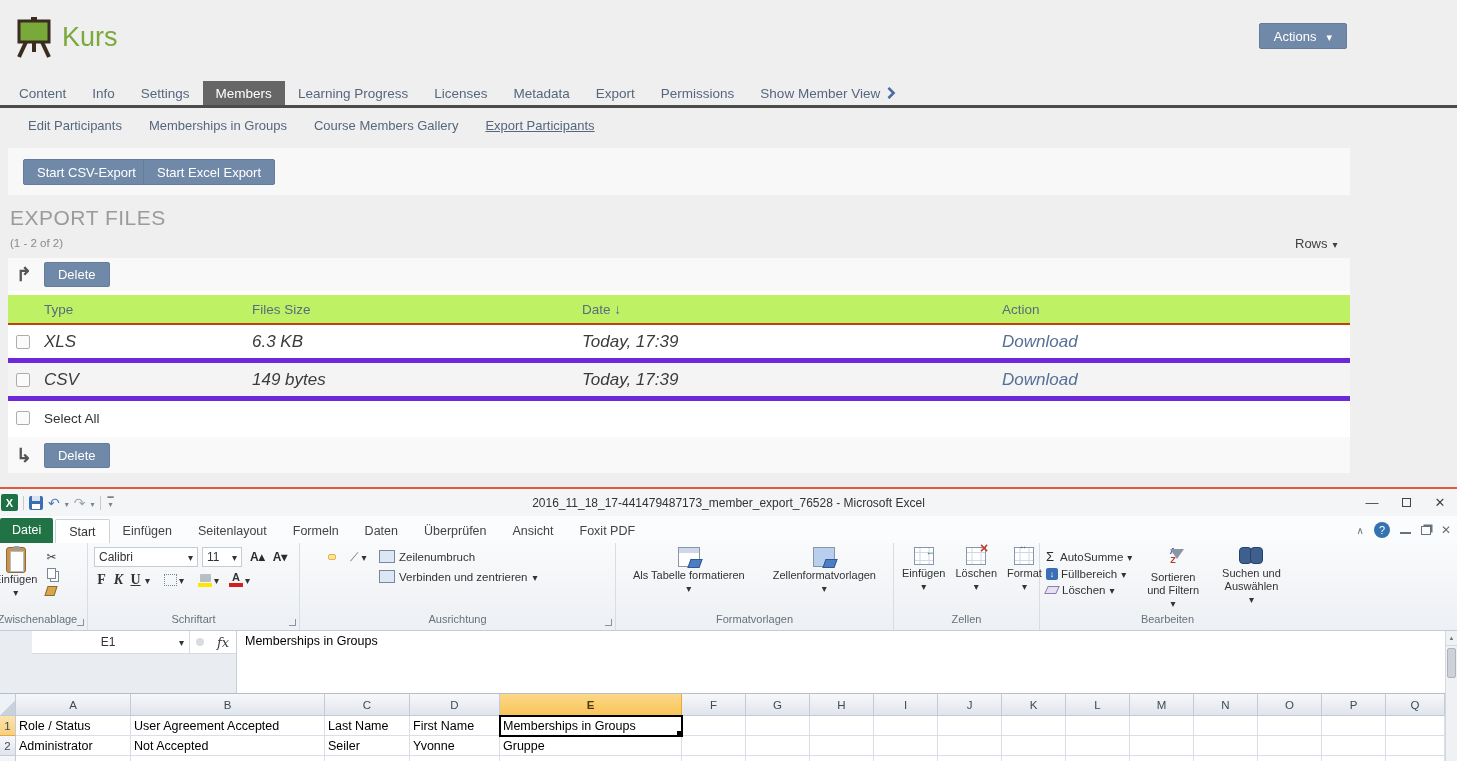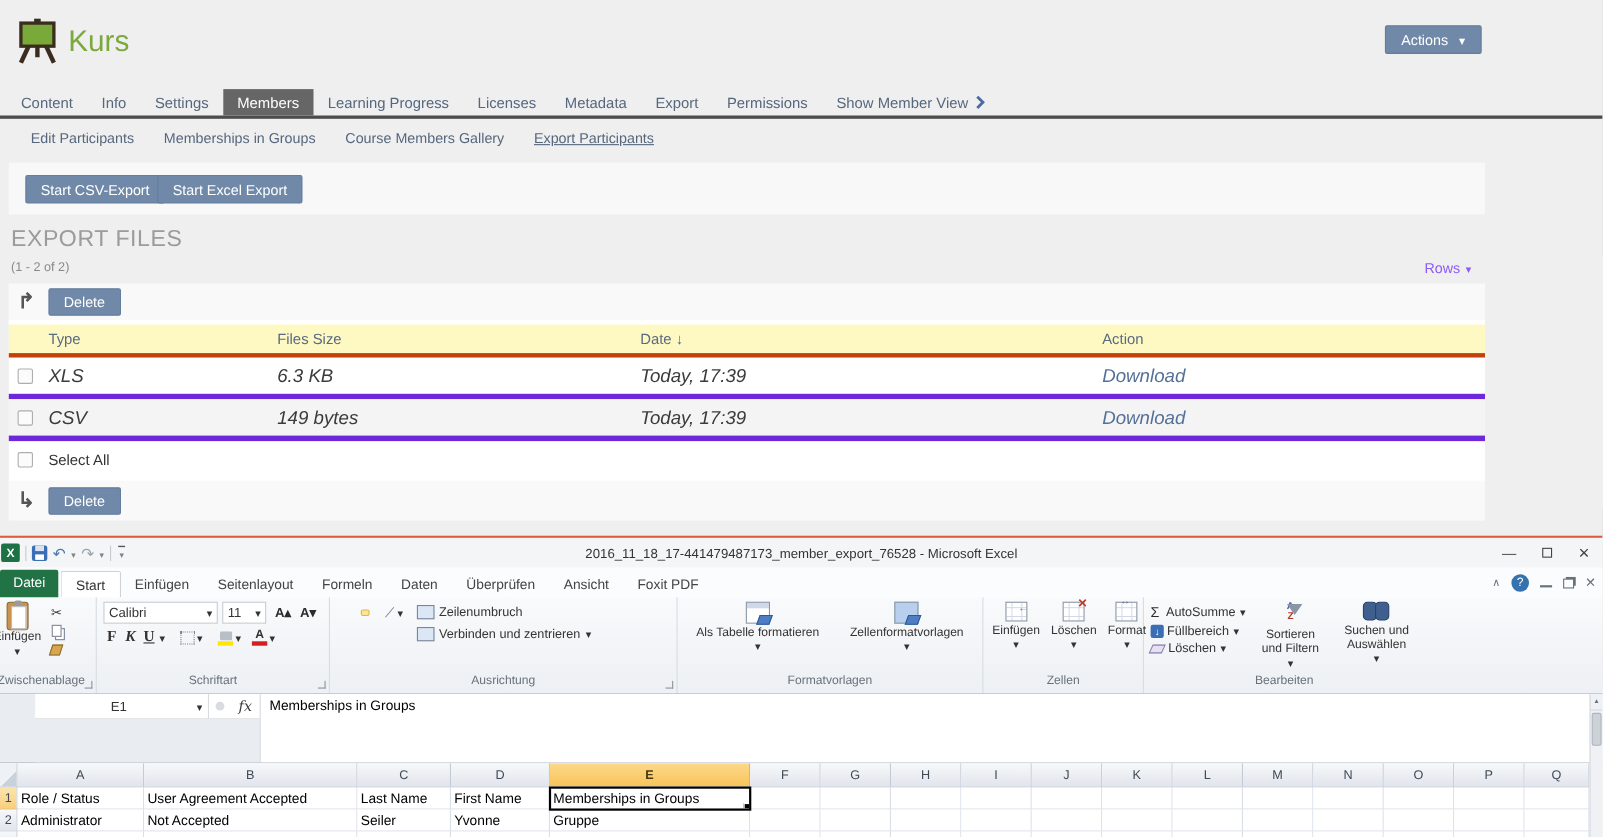--- a/index.html
+++ b/index.html
@@ -30,30 +30,30 @@
   .subtab.active { text-decoration:underline; }
 
   .btnpanel { position:absolute; top:148px; left:8px; width:1342px; height:47px; background:#f8f8f8; }
   .btnpanel .btn { position:absolute; top:11px; }
   .btn { height:26px; padding:0 13px; background:#7189a8; color:#fff; font-size:13px;
     border:1px solid #647d9d; border-radius:2px; display:inline-flex; align-items:center; cursor:pointer; }
   #btn-csv { left:15px; } #btn-xls { left:135px; }
 
   .section-title { position:absolute; left:10px; top:206px; font-size:21px; color:#9b9b9b; letter-spacing:0.5px; }
   .range-info { position:absolute; left:10px; top:237px; font-size:11.5px; color:#8a8a8a; }
-  .rows-link { position:absolute; left:1295px; top:236px; font-size:13px; color:#8b5cf6; cursor:pointer; display:flex; gap:5px; align-items:flex-end; }
+  .rows-link { position:absolute; left:1295px; top:236px; font-size:13px; color:#404040; cursor:pointer; display:flex; gap:5px; align-items:flex-end; }
 
   .card { position:absolute; top:258px; left:8px; width:1342px; background:#fff; }
   .trow { height:33px; background:#f9f9f9; display:flex; align-items:center; padding-left:8px; gap:12px; }
   .trow.bottom { height:36px; margin-top:2px; }
   .trow .arrow { font-size:19px; color:#555; font-weight:bold; line-height:1; }
   .trow .btn { height:25px; }
   .gap4 { height:4px; background:#fff; }
   .grid5 { display:grid; grid-template-columns:36px 208px 330px 420px 1fr; align-items:center; }
-  .thead { height:30px; background:#fef9c3; border-bottom:4px solid #c2410c; color:#5a6b80; font-size:13.5px; }
+  .thead { height:30px; background:#bef264; border-bottom:2px solid #c2410c; color:#5a6b80; font-size:13.5px; }
   .thead .sort { color:#4a69a5; font-weight:bold; }
   .drow { height:38px; font-size:17px; color:#3b3b3b; border-bottom:5px solid #6d28d9;font-style:italic; }
   .drow.alt { background:#f4f4f4; }
   .drow a, .dl-link { color:#557097; text-decoration:none; cursor:pointer; }
   .selrow { height:34px; font-size:13.5px; }
   .cb { width:14px; height:14px; border:1px solid #adadad; background:#fbfbfb; border-radius:2px; margin-left:8px; cursor:pointer; }
 
   
   .xl { position:absolute; top:487px; left:0; width:1457px; height:274px; background:#fff;
     border-top:2px solid #e2593d; font-size:12px; color:#333; }

